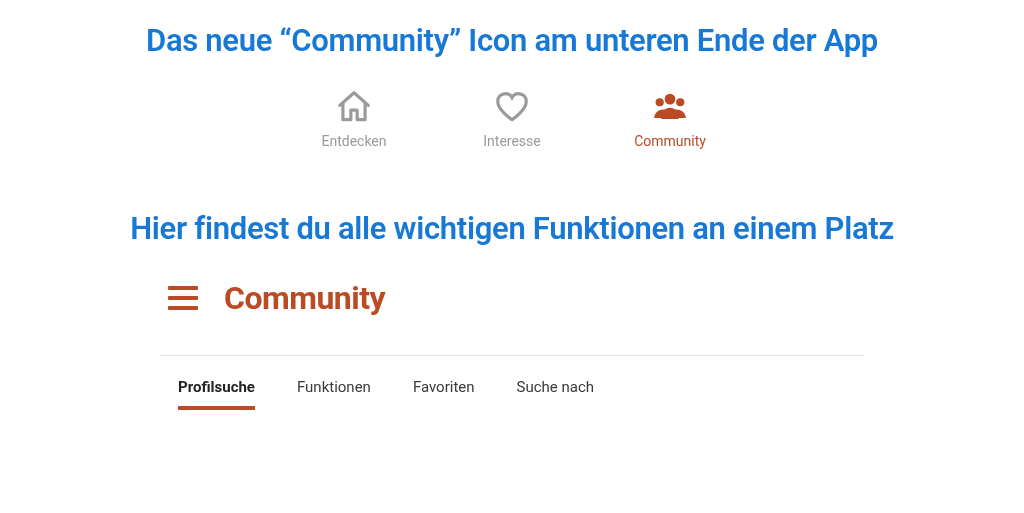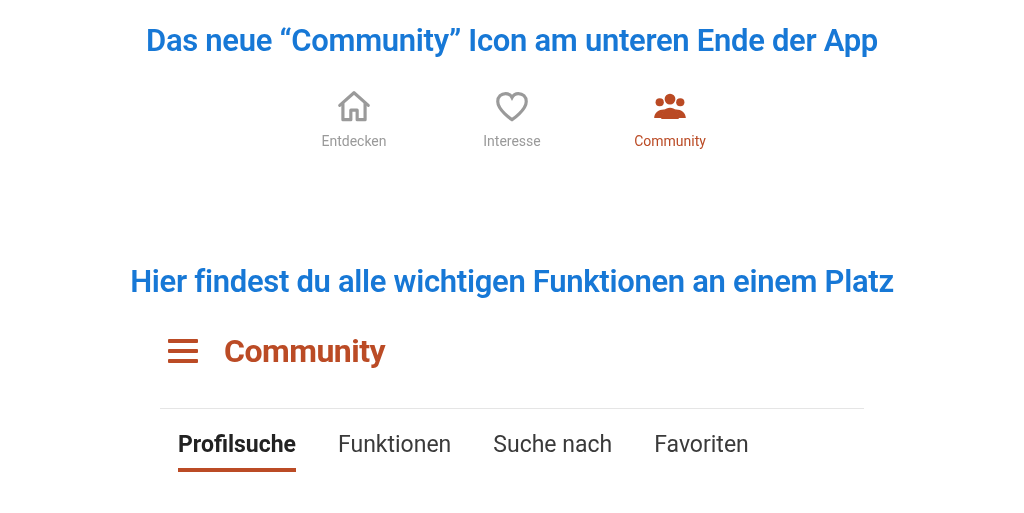--- a/index.html
+++ b/index.html
@@ -11,21 +11,21 @@
       overflow: hidden;
     }
     .caption {
       text-align: center;
       font-size: 31px;
       font-weight: 600;
       color: #1778d6;
       letter-spacing: -0.3px;
     }
     .caption-1 { margin-top: 22px; }
-    .caption-2 { margin-top: 114px; }
+    .caption-2 { margin-top: 61px; }
     .tabbar {
       display: flex;
       justify-content: center;
       gap: 48px;
       margin-top: 28px;
     }
     .tab-item {
       display: flex;
       flex-direction: column;
       align-items: center;
@@ -82,21 +82,21 @@
       margin-top: 18px;
     }
     .subtabs {
       display: flex;
       gap: 42px;
       padding: 18px 18px 0 18px;
       overflow: hidden;
       white-space: nowrap;
     }
     .subtab {
-      font-size: 23px;
+      font-size: 15px;
       color: #3a3a3a;
       font-weight: 400;
       padding-bottom: 14px;
       position: relative;
     }
     .subtab.active {
       font-weight: 700;
       color: #222;
     }
     .subtab.active::after {
@@ -160,17 +160,17 @@
         <span></span>
         <span></span>
     </div>
     <div class="screen-title">Community</div>
   </div>
 
   <div class="subtab-container">
     <div class="subtabs">
       <div class="subtab active">Profilsuche</div>
       <div class="subtab">Funktionen</div>
+      <div class="subtab">Favoriten</div>
       <div class="subtab">Suche nach</div>
-      <div class="subtab">Favoriten</div>
     </div>
   </div>
 </div>
 
 </body></html>

